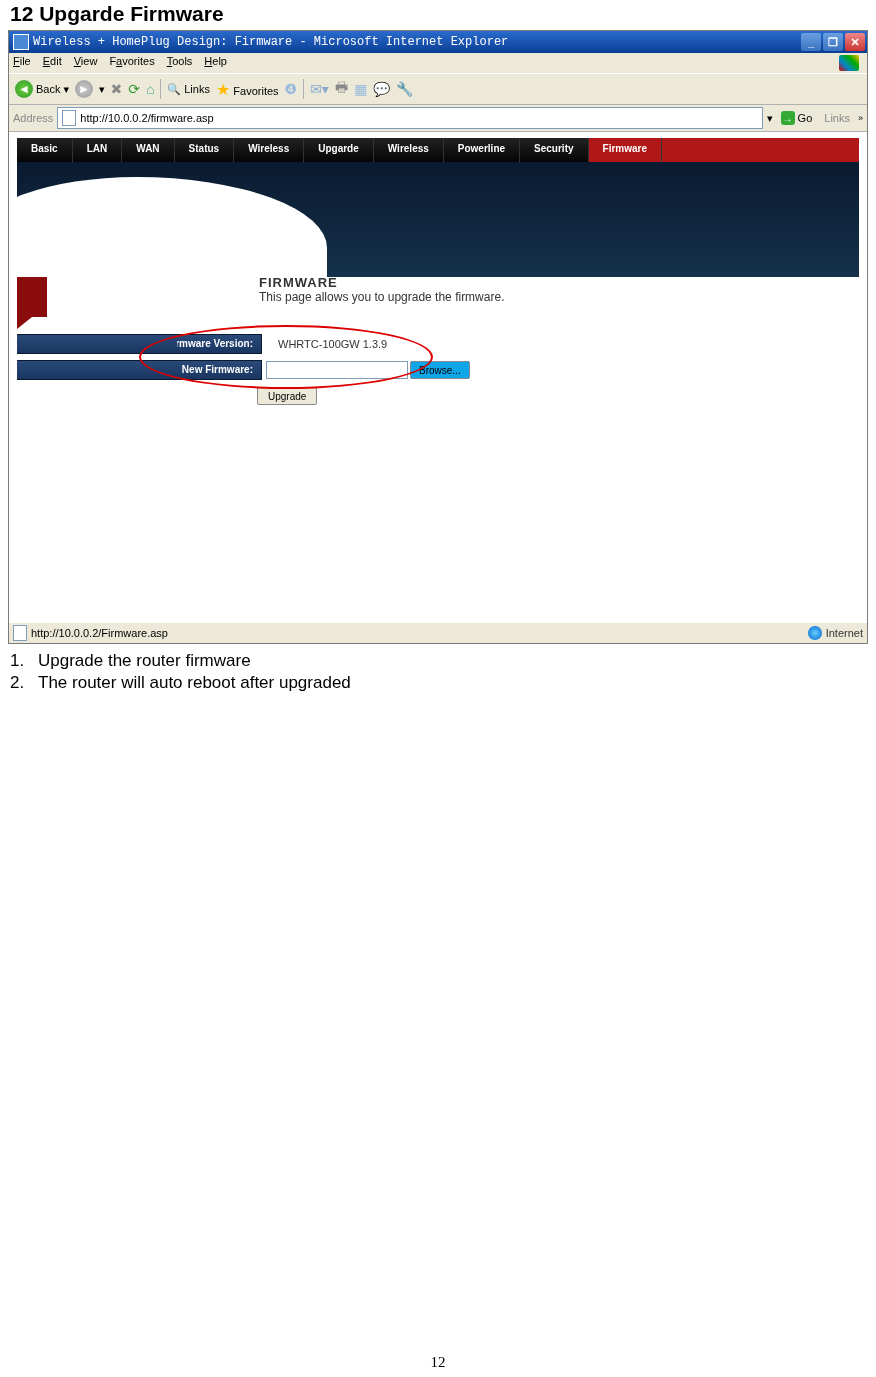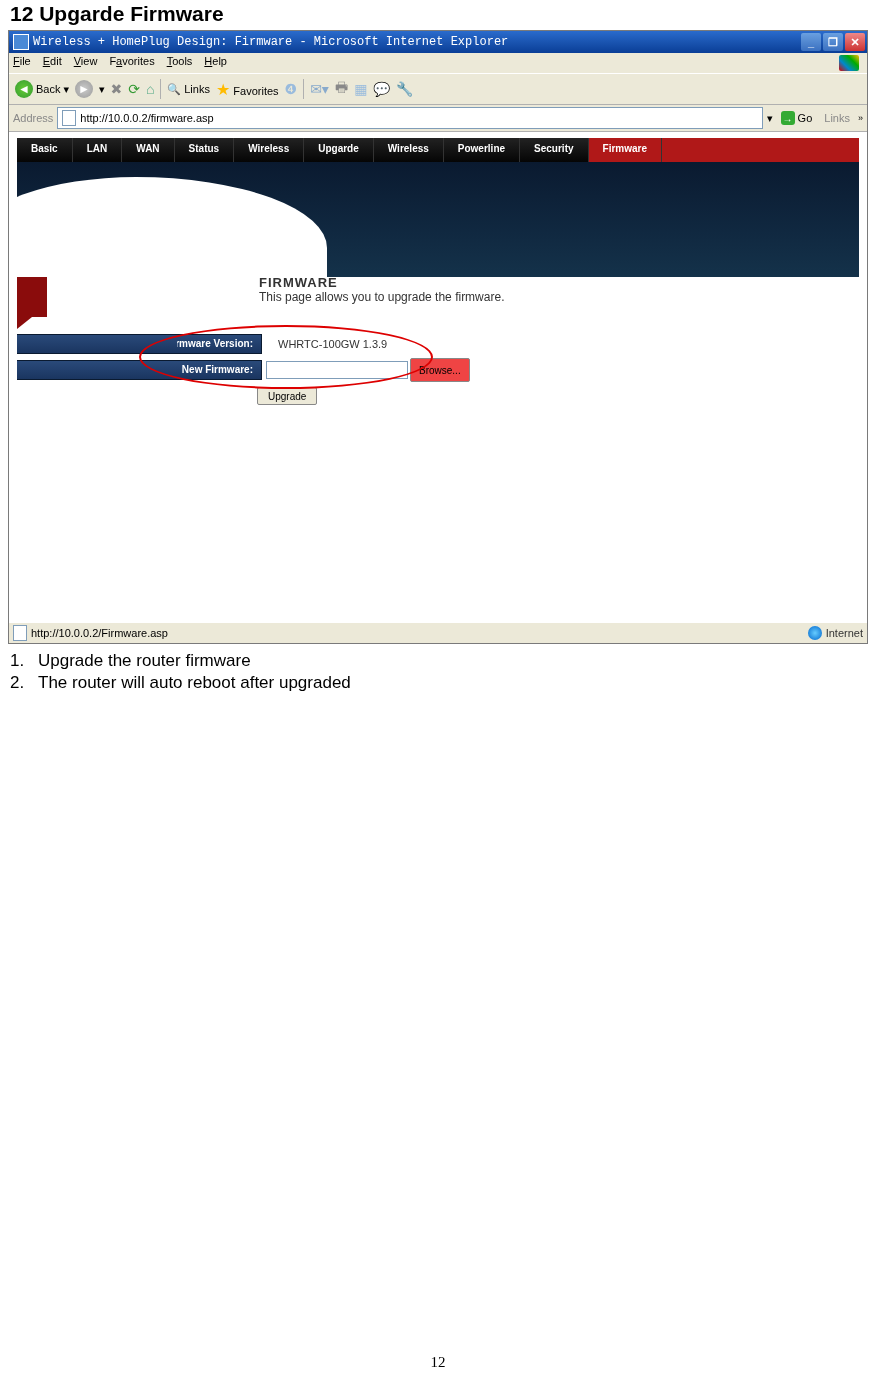--- a/index.html
+++ b/index.html
@@ -51,21 +51,21 @@
 .red-corner::after { content:""; position:absolute; bottom:-12px; left:0; border-left:15px solid #8a0c0c; border-right:15px solid transparent; border-bottom:12px solid transparent; }
 .firmware-section { position:absolute; top:143px; left:250px; font-size:12px; color:#333; }
 .firmware-section .hdr { font-weight:bold; letter-spacing:1px; font-size:13px; }
 .form-area { position:absolute; top:203px; left:8px; right:8px; }
 .form-row { display:flex; align-items:center; height:18px; margin-bottom:8px; }
 .row-label { width:235px; height:18px; background:linear-gradient(to bottom,#2a4a7a,#1a3560); color:#fff; font-size:10px; font-weight:bold; text-align:right; padding-right:8px; line-height:18px; border:1px solid #0a1a30; }
 .row-label.long { width:235px; }
 .row-bar { position:absolute; left:0; width:160px; height:18px; background:linear-gradient(to bottom,#2a4a7a,#1a3560); }
 .row-val { padding-left:16px; font-size:11px; color:#333; }
 .file-input { width:140px; height:16px; border:1px solid #7f9db9; background:#fff; margin-left:4px; }
-.browse-btn { height:24px; padding:0 8px; font-size:10px; background:#ef4444; border:1px solid #888; border-radius:2px; margin-left:2px; }
+.browse-btn { height:18px; padding:0 8px; font-size:10px; background:#0ea5e9; border:1px solid #888; border-radius:2px; margin-left:2px; }
 .upgrade-btn { margin-left:240px; height:18px; padding:0 10px; font-size:10px; background:#ece9d8; border:1px solid #888; border-radius:2px; }
 .red-ellipse { position:absolute; top:193px; left:130px; width:290px; height:60px; border:2px solid #d00; border-radius:50%; pointer-events:none; }
 .statusbar { height:20px; background:#ece9d8; border-top:1px solid #fff; display:flex; align-items:center; font-size:11px; padding:0 4px; }
 .statusbar .left { display:flex; align-items:center; gap:4px; flex:1; }
 .statusbar .right { display:flex; align-items:center; gap:4px; color:#333; }
 .globe { width:14px; height:14px; background:radial-gradient(circle,#6cf,#06c); border-radius:7px; }
 .doc-list { margin:6px 0 0 10px; font-size:17px; line-height:1.3; }
 .doc-list .num { display:inline-block; width:28px; }
 .page-num { text-align:center; font-size:15px; margin-top:660px;font-family:Liberation Serif, serif; }
 </style>

